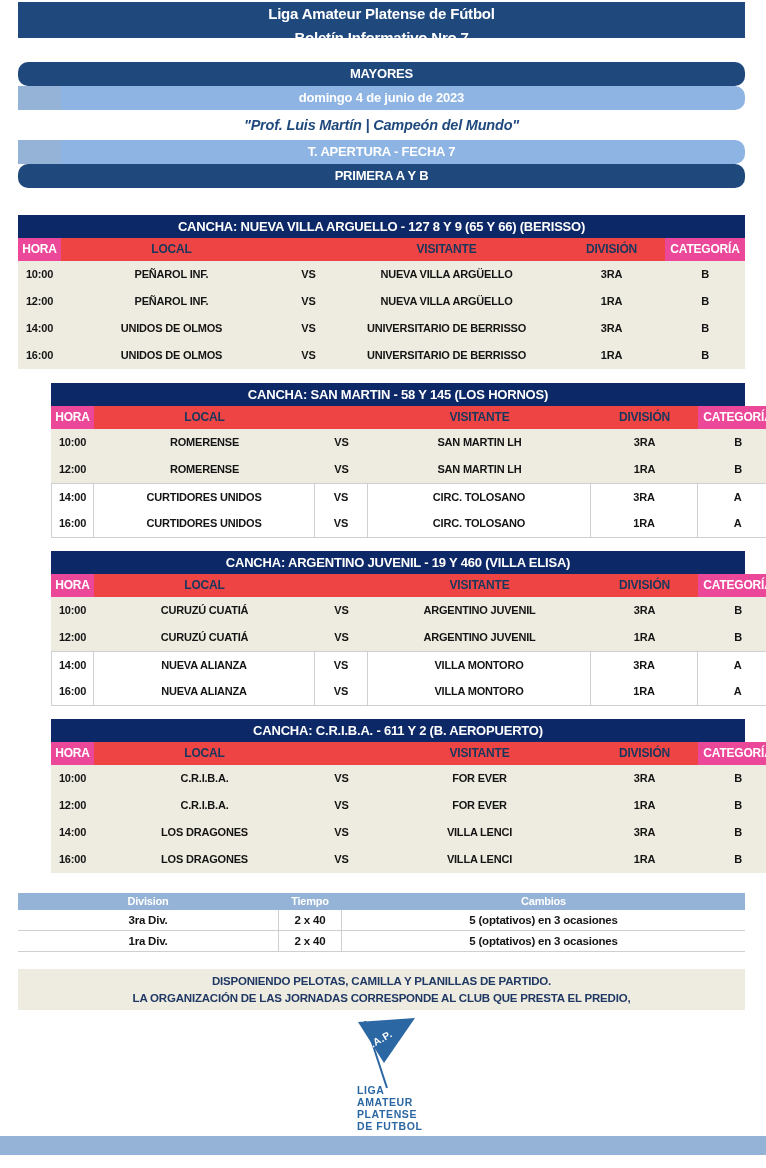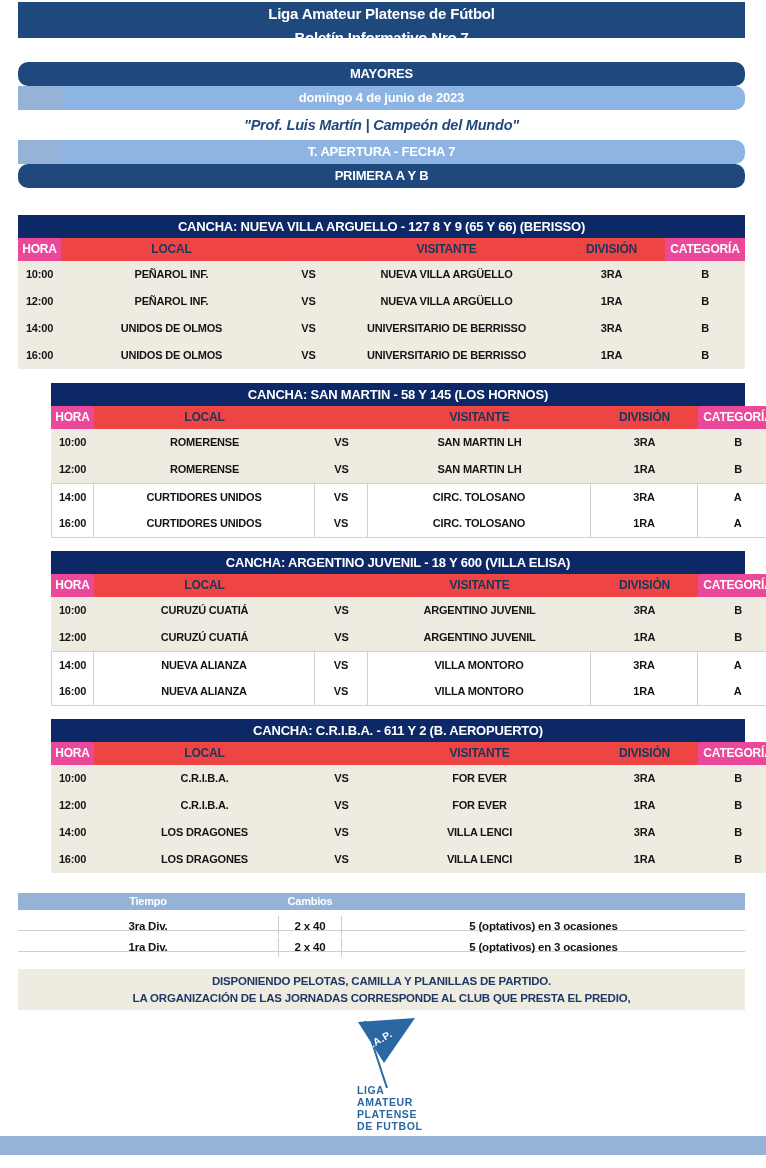--- a/index.html
+++ b/index.html
@@ -43,21 +43,21 @@
   .m-data.white .c{background:#fff;border-right:1px solid #D0D0D0;border-bottom:1px solid #D0D0D0;}
   .m-data.white .c:first-child{border-left:1px solid #D0D0D0;}
   .m-data.white.w-top .c{border-top:1px solid #D0D0D0;}
 
   
   .rules-head{display:grid;grid-template-columns:260px 64px 403px;height:17px;
     background:#95B3D7;color:#fff;}
   .rules-head .c{line-height:17px;text-align:center;font-size:11px;}
   .rules-row{display:grid;grid-template-columns:260px 64px 403px;height:21px;
     border-bottom:1px solid #CFCFCF;box-sizing:border-box;}
-  .rules-row .c{line-height:20px;text-align:center;font-size:11.5px;color:#141414;box-sizing:border-box;margin-top:6px;}
+  .rules-row .c{line-height:20px;text-align:center;font-size:11.5px;color:#141414;box-sizing:border-box;}
   .rules-row .c:nth-child(2){border-left:1px solid #CFCFCF;border-right:1px solid #CFCFCF;}
 
   
   .notice{margin-top:17px;height:41px;background:#EEECE1;color:#1F3864;
     text-align:center;font-size:11.5px;line-height:17px;padding-top:4px;box-sizing:border-box;}
 
   
   .logo-svg{display:block;width:766px;height:126px;}
 
   
@@ -163,21 +163,21 @@
       <div class="m-row m-data white">
         <div class="c">16:00</div>
         <div class="c">CURTIDORES UNIDOS</div>
         <div class="c">VS</div>
         <div class="c">CIRC. TOLOSANO</div>
         <div class="c">1RA</div>
         <div class="c">A</div>
       </div>
     </section>
   <section class="match-table">
-      <div class="mt-title">CANCHA: ARGENTINO JUVENIL - 18 Y 600 (VILLA ELISA)</div>
+      <div class="mt-title">CANCHA: ARGENTINO JUVENIL - 19 Y 460 (VILLA ELISA)</div>
       <div class="m-row m-head">
         <div class="c navy">HORA</div>
         <div class="c">LOCAL</div>
         <div class="c"></div>
         <div class="c">VISITANTE</div>
         <div class="c">DIVISIÓN</div>
         <div class="c navy">CATEGORÍA</div>
       </div>
       <div class="m-row m-data beige">
         <div class="c">10:00</div>
@@ -253,20 +253,21 @@
         <div class="c">VILLA LENCI</div>
         <div class="c">1RA</div>
         <div class="c">B</div>
       </div>
     </section>
 
   <div class="gap-c"></div>
 
   <div>
     <div class="rules-head">
+      <div class="c">Division</div>
       <div class="c">Tiempo</div>
       <div class="c">Cambios</div>
     </div>
     <div class="rules-row">
       <div class="c">3ra Div.</div>
       <div class="c">2 x 40</div>
       <div class="c">5 (optativos) en 3 ocasiones</div>
     </div>
     <div class="rules-row">
       <div class="c">1ra Div.</div>

